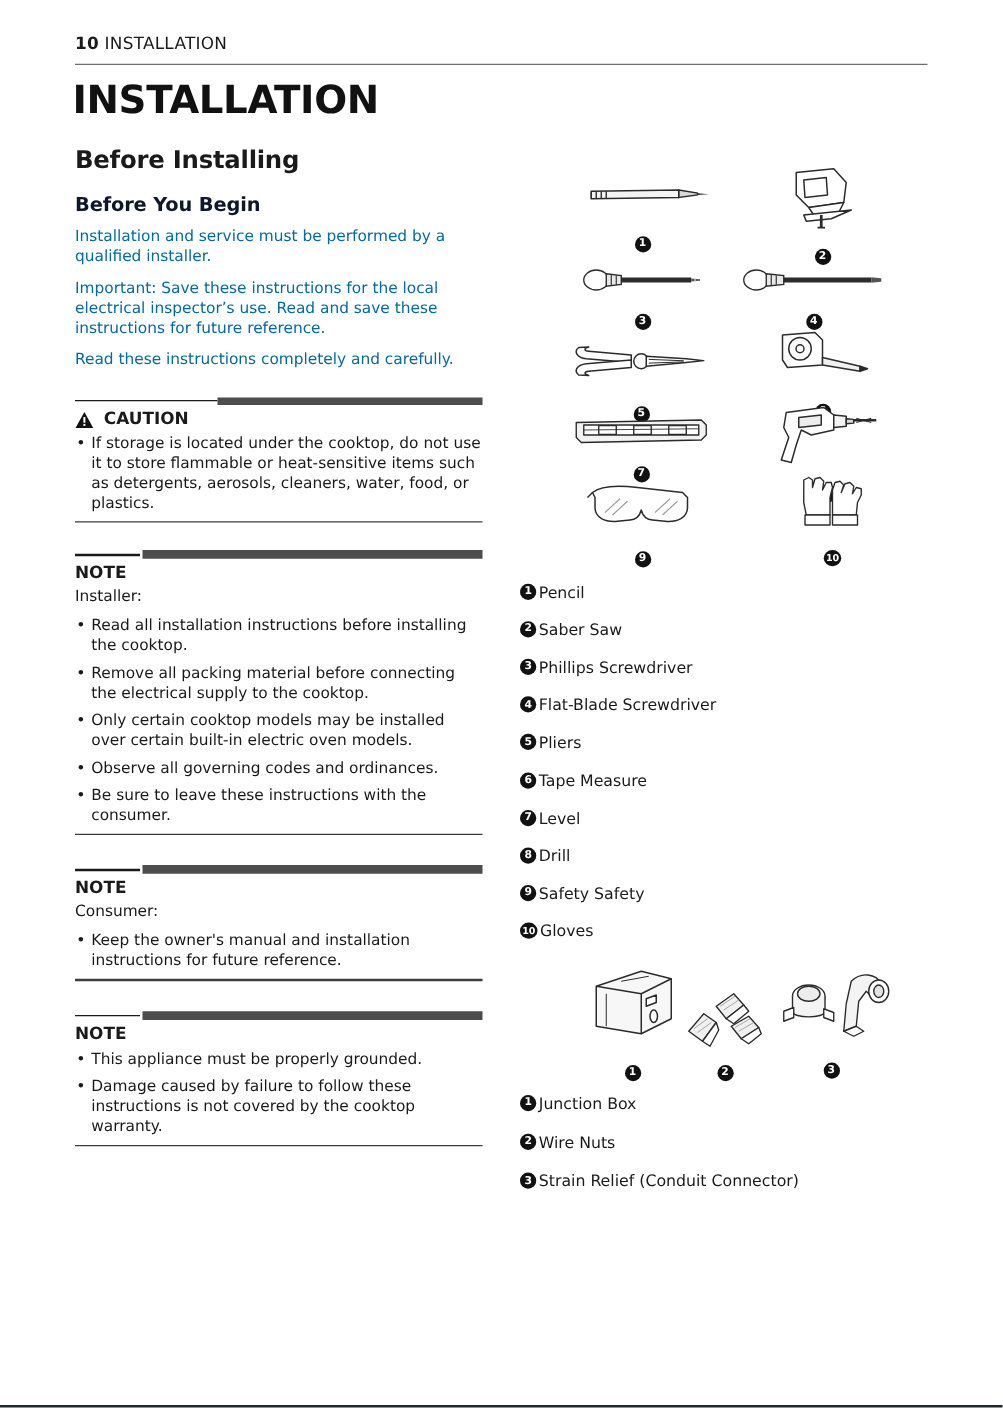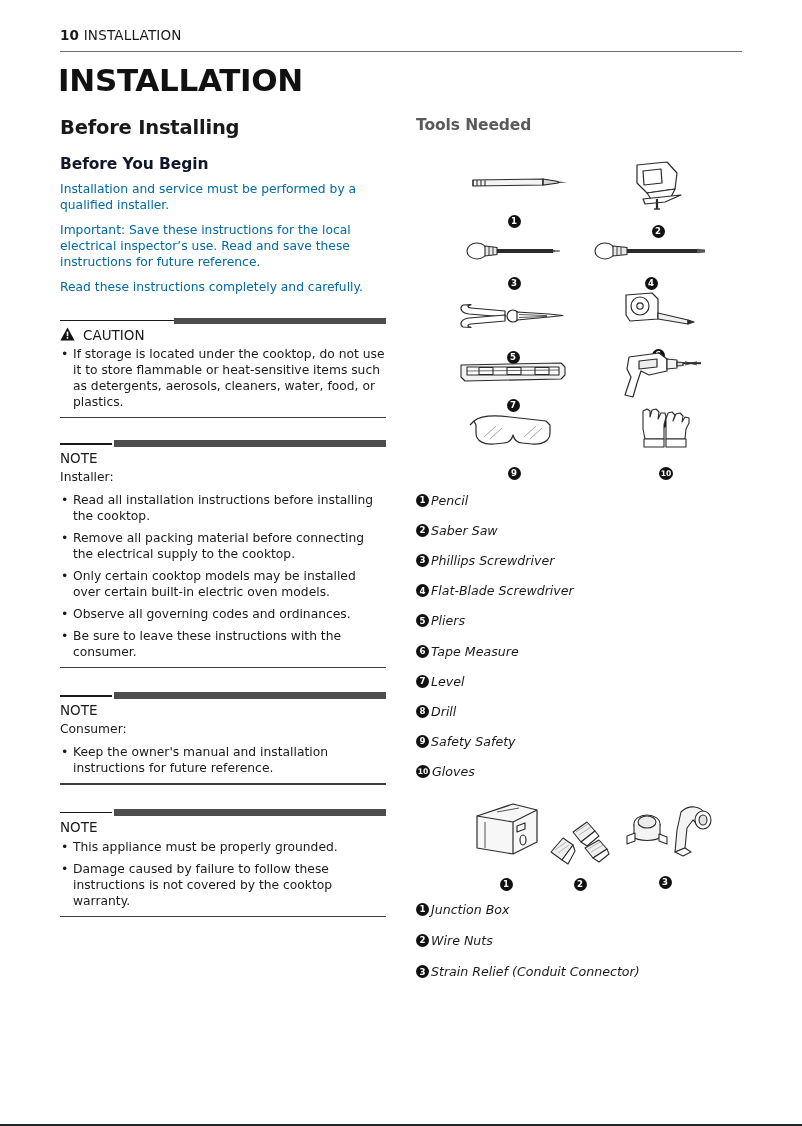--- a/index.html
+++ b/index.html
@@ -42,22 +42,22 @@
   
   .admon{margin:0 0 4px 0;position:relative;}
   .admon .barrow{position:relative;height:9px;}
   .admon .barrow .thin{
     position:absolute;left:0;top:3px;height:1.5px;background:#1a1a1a;
   }
   .admon .barrow .thick{
     position:absolute;right:0;top:0px;height:7px;background:#4d4d4d;
   }
   .admon .alabel{
-    font-size:13.5px;font-weight:400;color:#1a1a1a;margin:1px 0 4px 0;
-    display:flex;align-items:flex-start;gap:8px;
+    font-size:13.5px;font-weight:700;color:#1a1a1a;margin:1px 0 4px 0;
+    display:flex;align-items:flex-end;gap:8px;
   }
   .warn-tri{display:inline-block;width:15px;height:14px;position:relative;top:0px;}
   .admon ul{margin:0;padding:0;list-style:none;}
   .admon ul li{
     font-size:12.3px;line-height:1.30;margin:0 0 6px 0;
     padding-left:13px;position:relative;
   }
   .admon ul li:before{
     content:"\2022";position:absolute;left:1px;top:-1px;font-size:12.5px;line-height:1.30;
   }
@@ -79,21 +79,21 @@
   .badge.wide{width:14px;height:13px;font-size:7.6px;border-radius:50%;}
   .cap{margin-top:2px;}
 
   
   .legend{margin:0;padding:0;list-style:none;}
   .legend li{
     font-size:12.6px;line-height:1.2;margin:0 0 15px 0;
     display:flex;align-items:flex-start;gap:2px;
   }
   .legend li .badge{margin-top:1px;flex:0 0 auto;}
-  .legend li .txt{display:inline-block;font-style:italic;}
+  .legend li .txt{display:inline-block;}
 
   .parts-legend li{margin:0 0 16px 0;}
 
   .bottom-rule{position:absolute;left:0;bottom:0;width:802px;height:2px;background:#21262c;}
 </style>
 </head>
 <body>
 
 <div class="page">
 
@@ -183,21 +183,20 @@
         <li>This appliance must be properly grounded.</li>
         <li>Damage caused by failure to follow these instructions is not covered by the cooktop warranty.</li>
       </ul>
       <div class="endrule"></div>
     </div>
 
   </div>
 
   <div class="col-right">
 
-    <h3 class="sub gray-r">Tools Needed</h3>
 
     <div class="icon-grid" style="height:340px">
 
       <div class="icon-cell" style="left:38px;top:24px;width:120px;">
         <span class="art">
           <svg width="110" height="34" viewBox="0 0 110 34">
             <g fill="none" stroke="#2b2b2b" stroke-width="1.1">
               <path d="M14 13 L84 12 L84 18 L14 19 Z" fill="#f4f4f4"></path>
               <path d="M84 12 L99 14.5 L99 16 L84 18 Z" fill="#d9d9d9"></path>
               <path d="M99 14.6 L108 15.3 L99 16" fill="#2b2b2b" stroke="none"></path>

